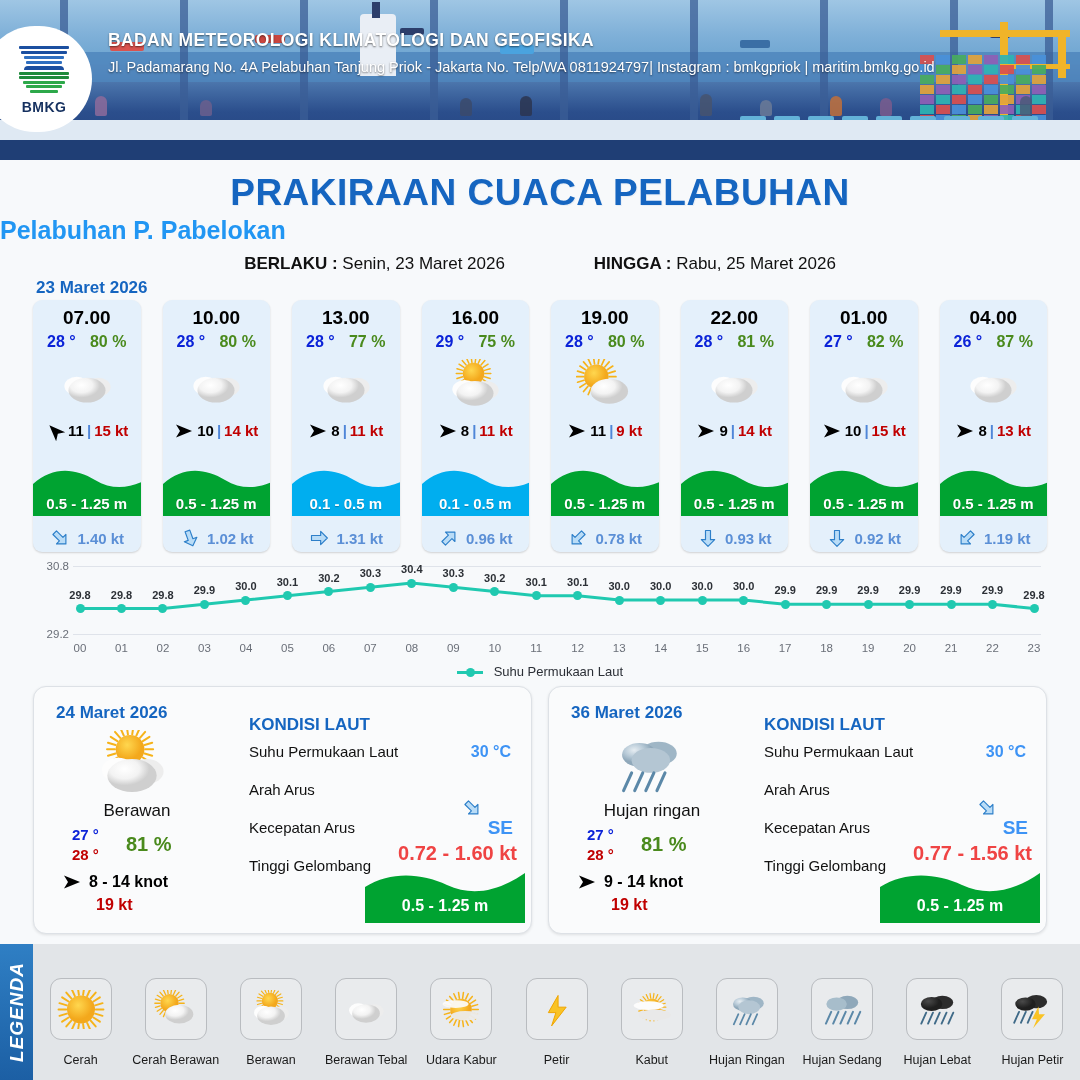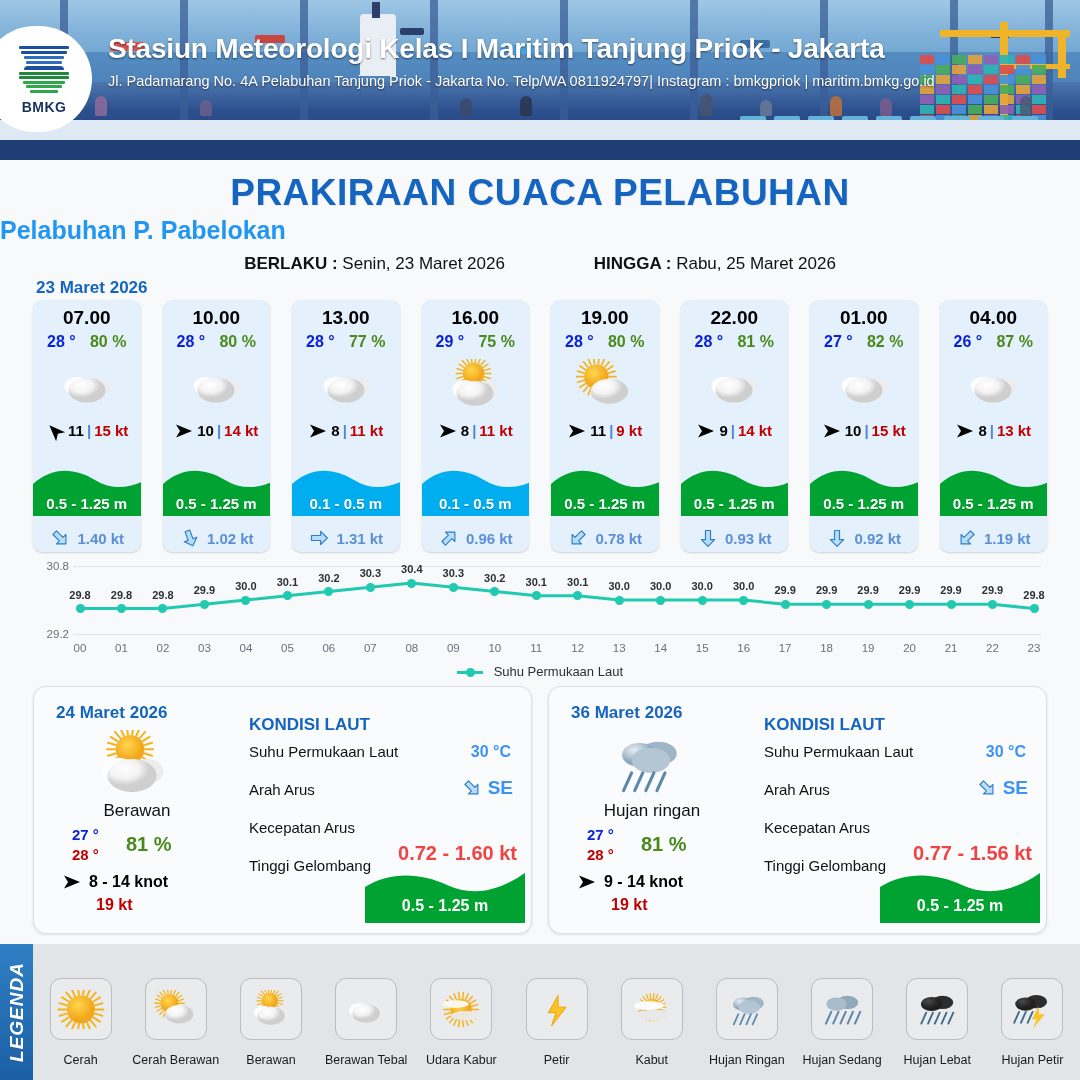--- a/index.html
+++ b/index.html
@@ -98,21 +98,21 @@
   .p-tmin{ color:#0b23d8;} .p-tmax{ color:#c00000;}
   .p-hum{ position:absolute; left:92px; top:146px; font-size:20px; font-weight:bold; color:#4a8a1d;}
   .p-wind{ position:absolute; left:28px; top:186px; display:flex; align-items:center; gap:7px; font-size:16px; font-weight:bold; color:#000;}
   .p-gust{ position:absolute; left:62px; top:209px; font-size:16px; font-weight:bold; color:#c00000;}
   .p-right{ position:absolute; left:215px; top:28px; right:12px; }
   .p-h{ font-size:17px; font-weight:bold; color:#1565c0; margin-bottom:8px;}
   .p-row{ font-size:15px; color:#111; margin-bottom:21px; position:relative;}
   .p-val{ position:absolute; right:8px; top:0; font-size:16px; font-weight:bold; color:#3d93f5;}
   .p-val2{ position:absolute; right:2px; top:23px; font-size:20px; font-weight:bold; color:#ef4444;}
   .p-dirwrap{ position:absolute; right:6px; top:-4px; display:flex; align-items:center; gap:5px; }
-  .p-dir{ font-size:19px; font-weight:bold; color:#3d93f5;}
+  .p-dir{ font-size:19px; font-weight:bold; color:#3d93f5;margin-top:40px;}
   .p-wave{ position:absolute; right:6px; bottom:10px; width:160px; height:58px;}
   .p-wave-lbl{ position:absolute; right:6px; bottom:18px; width:160px; text-align:center; color:#fff; font-size:16px; font-weight:bold;}
 
   
   .legend{ position:absolute; left:0; top:944px; width:1080px; height:136px; background:#e2e5e8;}
   .lg-side{ position:absolute; left:0; top:0; width:33px; height:136px;
     background:linear-gradient(180deg,#2f7fc4,#1c5fa4); display:flex; align-items:center; justify-content:center;}
   .lg-side span{ transform:rotate(-90deg); white-space:nowrap; color:#fff; font-size:19px;
     font-weight:bold; font-style:italic; letter-spacing:1px;}
   .lg-note{ position:absolute; left:33px; top:0; width:1047px; height:32px; background:#1d3f7d;
@@ -253,21 +253,21 @@
         <i style="top:28px;left:3px;width:50px;height:3.2px;background:#1f8a3b;"></i>
         <i style="top:32.6px;left:3px;width:50px;height:3.2px;background:#1f8a3b;"></i>
         <i style="top:37.2px;left:6.5200000000000005px;width:42.96px;height:3.2px;background:#2da84a;"></i>
         <i style="top:41.8px;left:10.040000000000001px;width:35.92px;height:3.2px;background:#2da84a;"></i>
         <i style="top:46.4px;left:13.560000000000002px;width:28.879999999999995px;height:3.2px;background:#2da84a;"></i>
       </div>
     <div class="logo-txt">BMKG</div>
   </div>
 
   <div class="hdr-text">
-    <div class="hdr2">Stasiun Meteorologi Kelas I Maritim Tanjung Priok - Jakarta</div>
+    <div class="hdr1">BADAN METEOROLOGI KLIMATOLOGI DAN GEOFISIKA</div>
     <div class="hdr3">Jl. Padamarang No. 4A Pelabuhan Tanjung Priok - Jakarta No. Telp/WA 0811924797| Instagram : bmkgpriok | maritim.bmkg.go.id</div>
   </div>
 </div>
 
 <div class="title1">PRAKIRAAN CUACA PELABUHAN</div>
 <div class="title2">Pelabuhan P. Pabelokan</div>
 <div class="validrow">
   <span class="g">
     <span class="lbl">BERLAKU :</span>
     <span>Senin, 23 Maret 2026</span>

